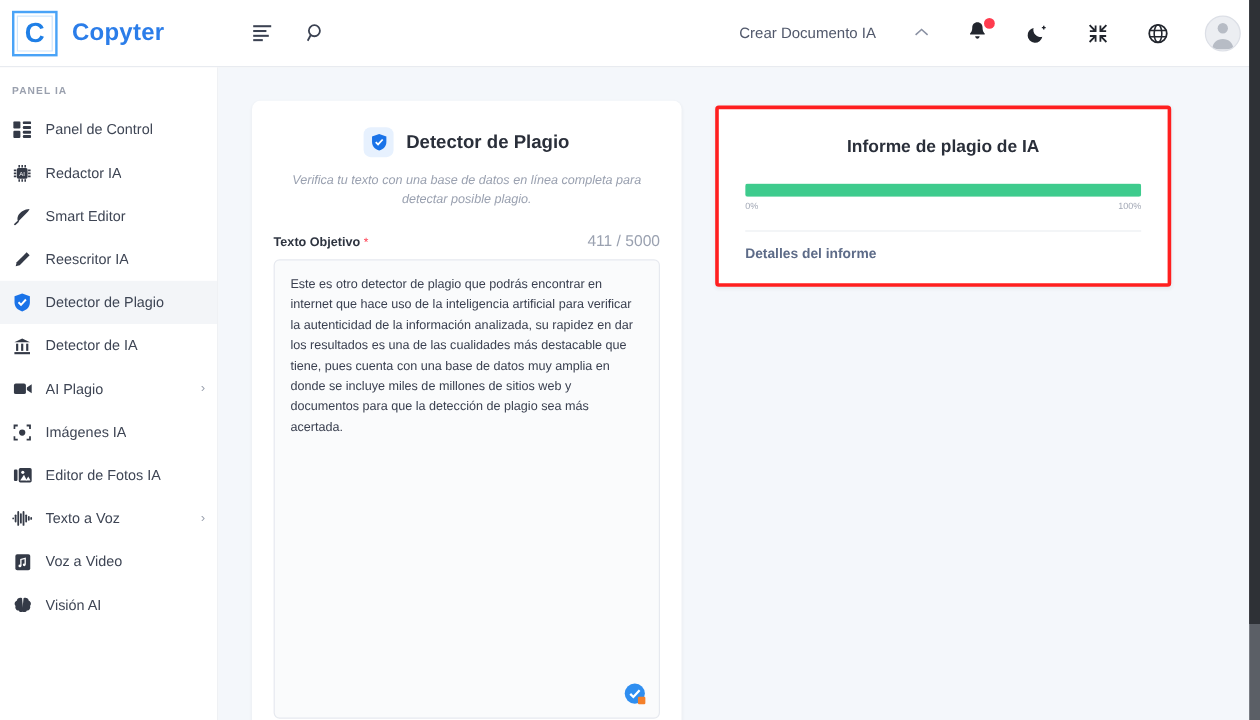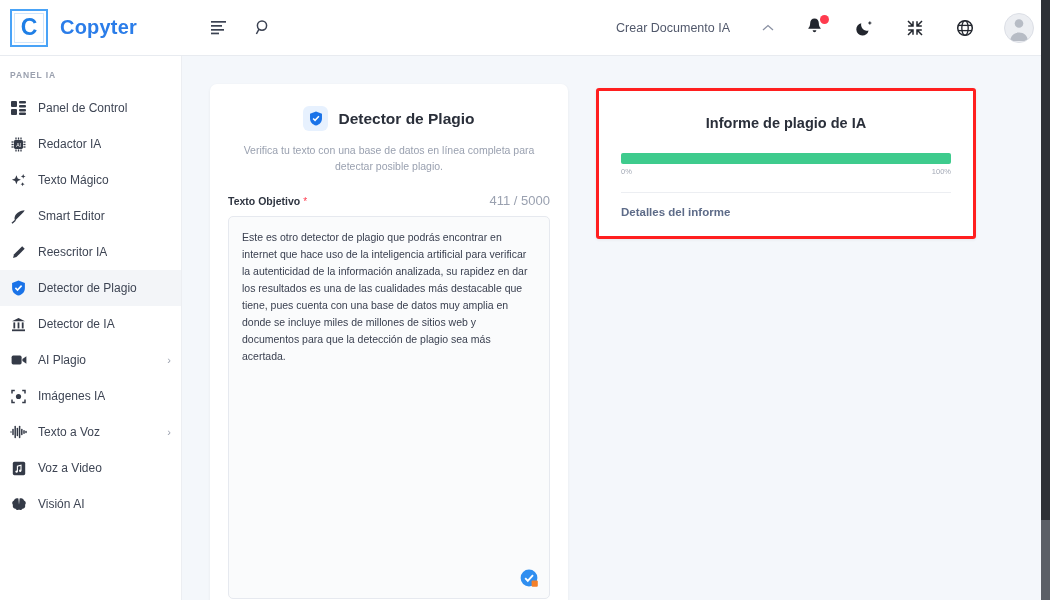--- a/index.html
+++ b/index.html
@@ -88,21 +88,21 @@
   
   .card-left { width: 358px; min-width: 358px; padding: 18px 18px 0 18px; height: 528px; }
   .card-title-row { display: flex; align-items: center; justify-content: center; gap: 10px; margin-top: 4px; }
   .title-badge {
     width: 25px; height: 25px; border-radius: 6px; background: #e7f1fe;
     display: flex; align-items: center; justify-content: center;
   }
   .card-title { font-size: 15.5px; font-weight: 700; color: #2a2f3a; }
   .card-sub {
     margin: 12px 6px 0 6px; text-align: center;
-    font-size: 10.5px; line-height: 1.5; color: #9aa1b0;
+    font-size: 10.5px; line-height: 1.5; color: #9aa1b0; font-style: italic;
   }
   .field-row { display: flex; align-items: baseline; margin-top: 18px; }
   .field-label { font-size: 10.5px; font-weight: 700; color: #2e3440; }
   .req { color: #ff3b4e; font-size: 10px; margin-left: 3px; }
   .counter { margin-left: auto; font-size: 13px; color: #9aa1b0; }
   .textarea-wrap {
     margin-top: 8px; position: relative;
     height: 383px;
     border: 1px solid #e6e9ef; border-radius: 5px;
     background: #fafbfc;
@@ -253,30 +253,20 @@
                 <line x1="12.4" y1="5" x2="14.5" y2="5"></line>
                 <line x1="12.4" y1="7.5" x2="14.5" y2="7.5"></line>
                 <line x1="12.4" y1="10" x2="14.5" y2="10"></line>
               </g>
               <text x="7.5" y="9.6" font-size="5" fill="#ffffff" text-anchor="middle" font-family="Liberation Sans">AI</text>
             </svg>
         </span>
         <span class="nav-label">Redactor IA</span>
       </div>
 
-      <div class="nav-item">
-        <span class="nav-ico">
-          <svg width="16" height="15" viewBox="0 0 16 15">
-              <path d="M5.4 2.2l1.3 3.2 3.2 1.3 -3.2 1.3 -1.3 3.2 -1.3-3.2 -3.2-1.3 3.2-1.3z" fill="#343a47"></path>
-              <path d="M12.2 1l.7 1.7 1.7.7 -1.7.7 -.7 1.7 -.7-1.7 -1.7-.7 1.7-.7z" fill="#343a47"></path>
-              <path d="M11.6 9.2l.6 1.4 1.4.6 -1.4.6 -.6 1.4 -.6-1.4 -1.4-.6 1.4-.6z" fill="#343a47"></path>
-            </svg>
-        </span>
-        <span class="nav-label">Texto Mágico</span>
-      </div>
 
       <div class="nav-item">
         <span class="nav-ico">
           <svg width="15" height="15" viewBox="0 0 15 15">
               <path d="M13.6 1.2C9.6 1.4 5.6 3.4 4 7.1c-.8 1.9-.5 3.6.2 4.5L12.4 3.2c.5-.6 1.1-1.4 1.2-2z" fill="#343a47"></path>
               <line x1="4.4" y1="11.2" x2="1" y2="14.3" stroke="#343a47" stroke-width="1.4"></line>
             </svg>
         </span>
         <span class="nav-label">Smart Editor</span>
       </div>
@@ -327,20 +317,32 @@
       <div class="nav-item">
         <span class="nav-ico">
           <svg width="15" height="15" viewBox="0 0 15 15">
               <path d="M1 4.4V1.6h2.8M11.2 1.6H14v2.8M14 10.6v2.8h-2.8M3.8 13.4H1v-2.8" stroke="#343a47" stroke-width="1.5" fill="none"></path>
               <circle cx="7.5" cy="7.5" r="2.6" fill="#343a47"></circle>
             </svg>
         </span>
         <span class="nav-label">Imágenes IA</span>
       </div>
 
+      <div class="nav-item">
+        <span class="nav-ico">
+          <svg width="16" height="14" viewBox="0 0 16 14">
+              <rect x="0.6" y="2.2" width="3" height="9.6" rx="1" fill="#343a47"></rect>
+              <rect x="4.6" y="1" width="10.8" height="12" rx="1.4" fill="#343a47"></rect>
+              <circle cx="8" cy="4.6" r="1.3" fill="#ffffff"></circle>
+              <polygon points="5.8,11.4 9,6.6 11.4,11.4" fill="#ffffff"></polygon>
+              <polygon points="10.4,11.4 12.6,8 14.4,11.4" fill="#ffffff"></polygon>
+            </svg>
+        </span>
+        <span class="nav-label">Editor de Fotos IA</span>
+      </div>
 
       <div class="nav-item">
         <span class="nav-ico">
           <svg width="17" height="14" viewBox="0 0 17 14">
               <g stroke="#343a47" stroke-width="1.5" stroke-linecap="round">
                 <line x1="1" y1="7" x2="1" y2="7"></line>
                 <line x1="3" y1="4.4" x2="3" y2="9.6"></line>
                 <line x1="5.2" y1="1.6" x2="5.2" y2="12.4"></line>
                 <line x1="7.4" y1="3.4" x2="7.4" y2="10.6"></line>
                 <line x1="9.6" y1="1.6" x2="9.6" y2="12.4"></line>

